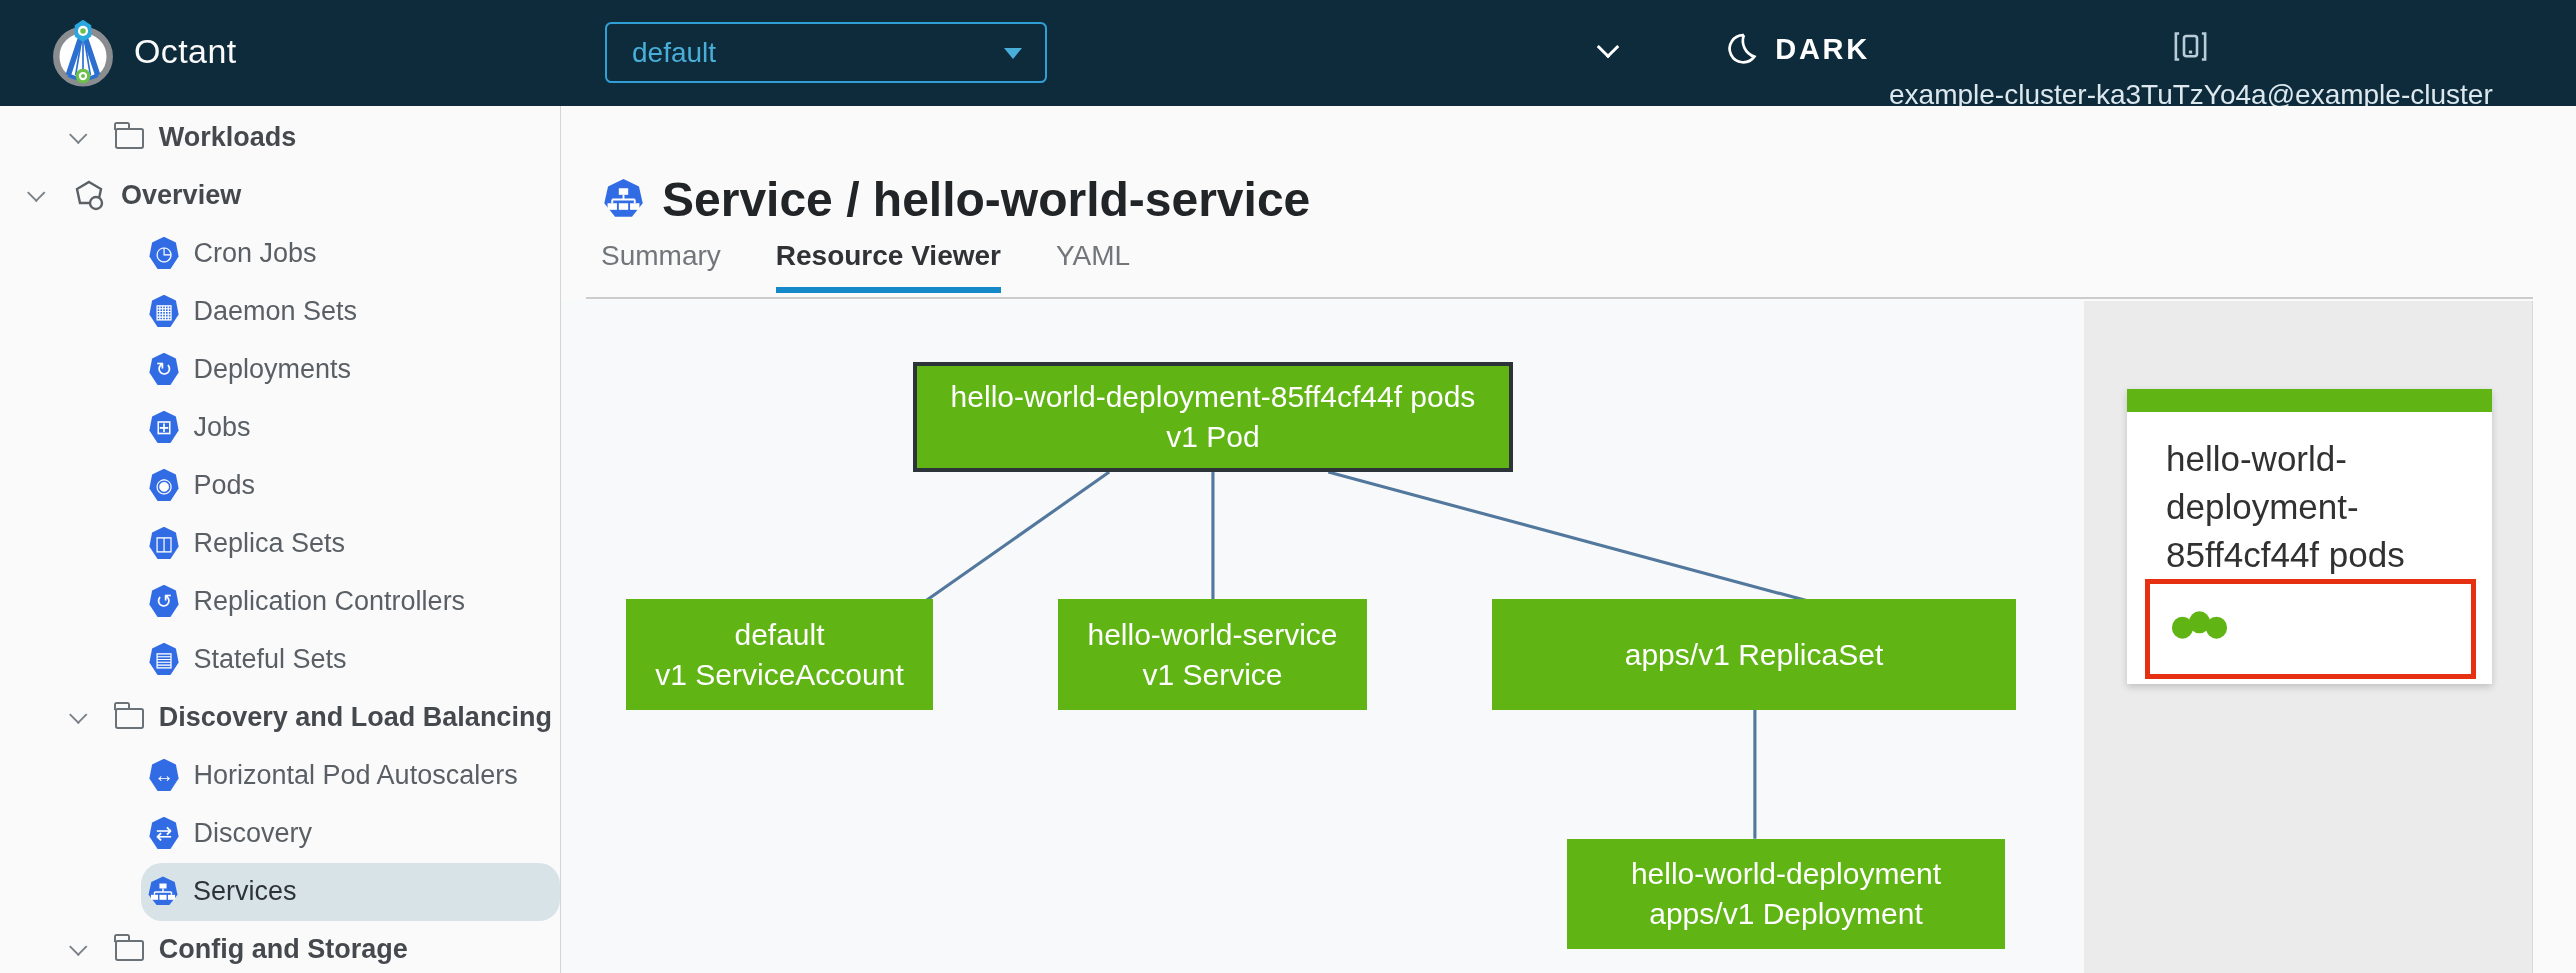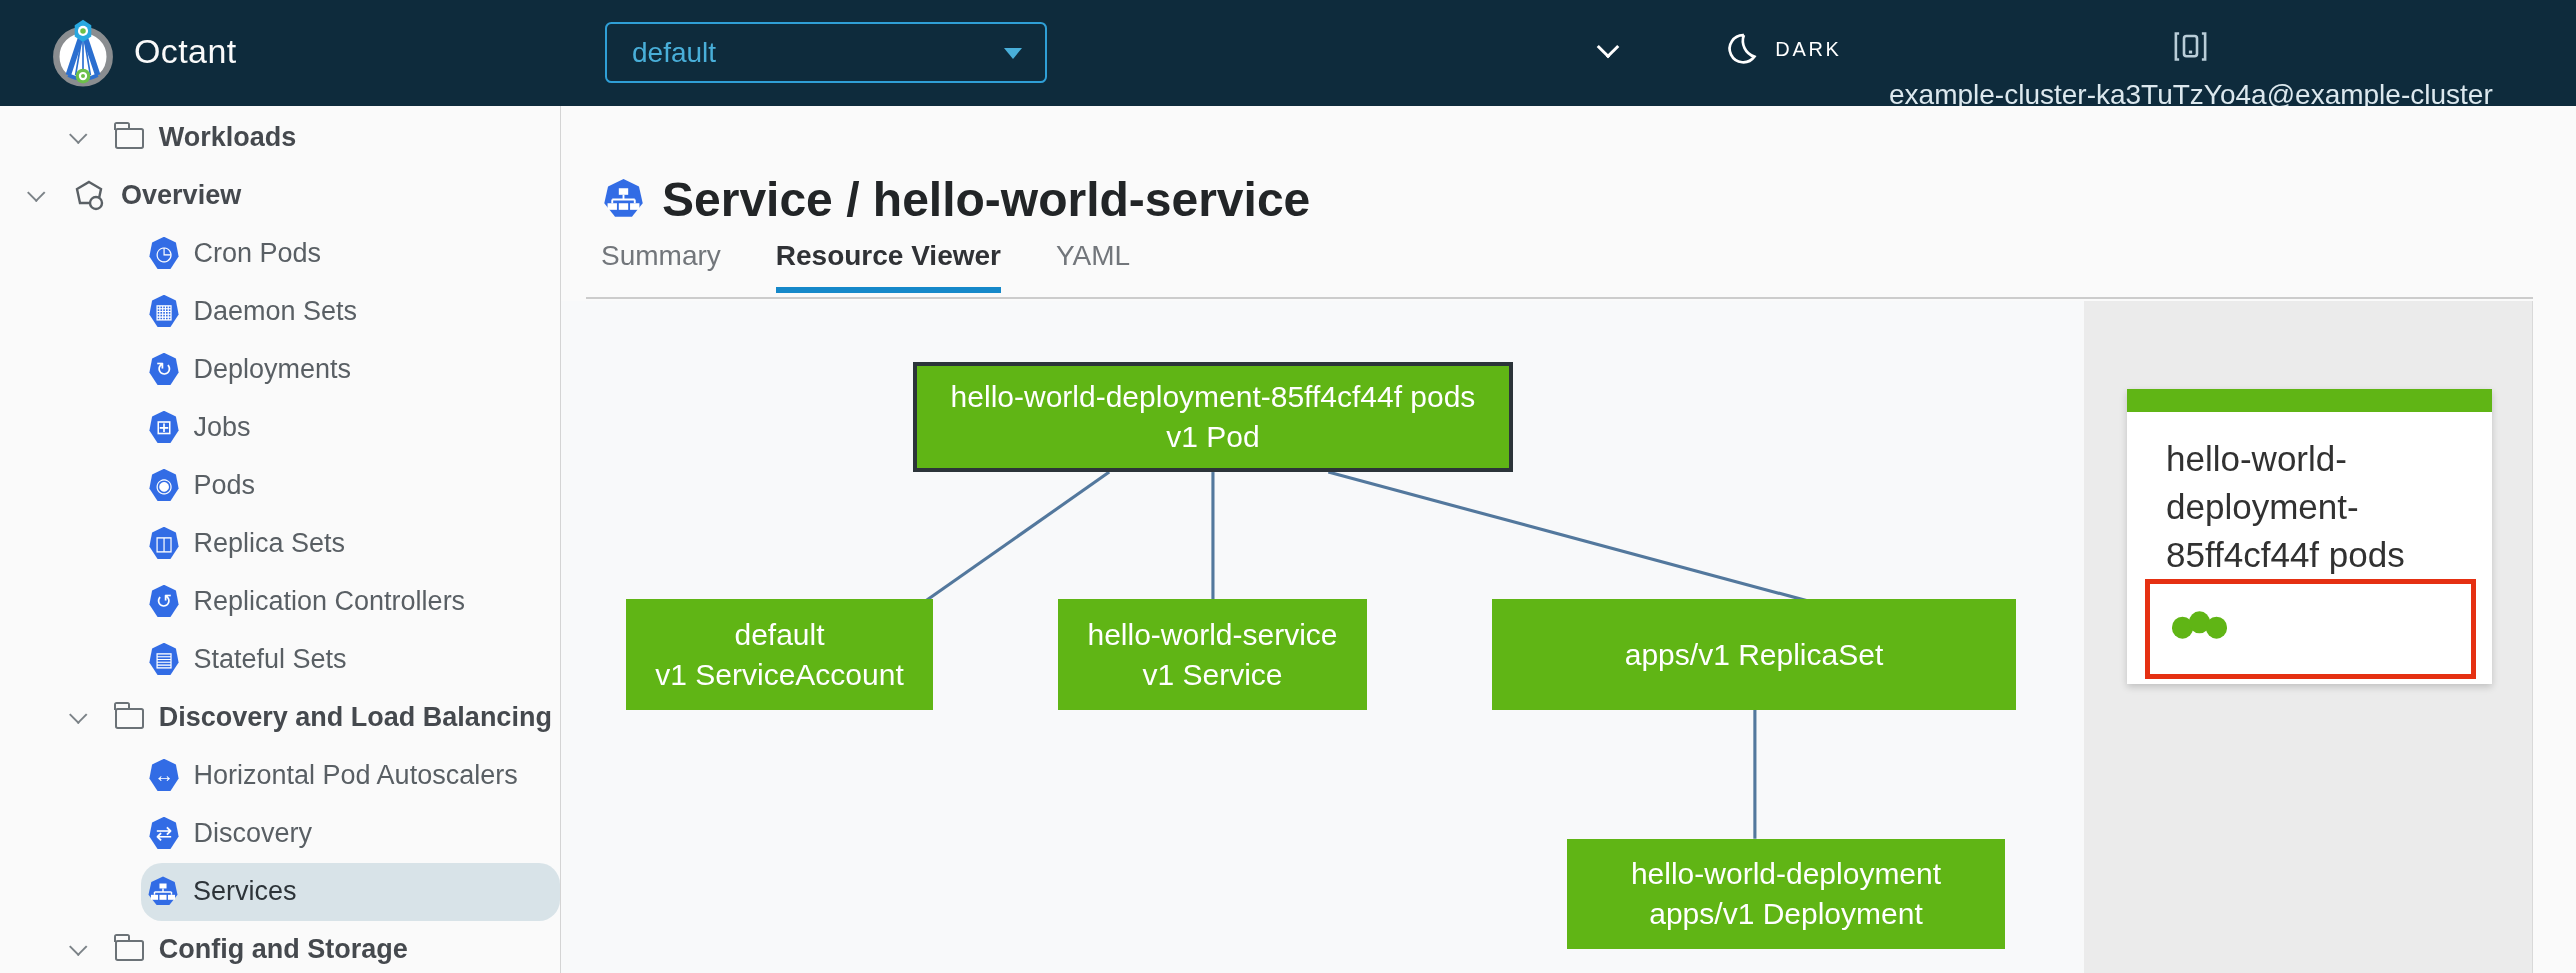--- a/index.html
+++ b/index.html
@@ -18,21 +18,21 @@
               border-left:9.8px solid transparent; border-right:9.8px solid transparent; border-top:11.6px solid #49afd9; }
 
   .filter-wrap { position:absolute; left:1084px; top:25px; width:537px; height:59px; }
   .filter-input { width:100%; height:50px; background:transparent; border:none; outline:none;
                   border-bottom:1.8px solid #b3c3cb; font-size:28px; color:#e8eef2; font-family:"Liberation Sans",sans-serif; }
   .filter-input::placeholder { color:#8d9ba3; opacity:1; }
   .filter-chev { position:absolute; right:5.4px; top:14.3px; width:16px; height:16px;
                  border-right:3.1px solid #ffffff; border-bottom:3.1px solid #ffffff; transform:rotate(45deg); }
 
   .theme-toggle { position:absolute; left:1723px; top:30px; display:flex; align-items:center; gap:14.3px; cursor:pointer; }
-  .theme-label { color:#ffffff; font-size:20px; font-weight:400; letter-spacing:2.7px; }
+  .theme-label { color:#ffffff; font-size:29px; font-weight:700; letter-spacing:2.7px; }
 
   .cluster { position:absolute; left:1889px; top:27px; display:flex; align-items:center; gap:12.5px; cursor:pointer;flex-direction:column; }
   .cluster-name { color:#dce8ee; font-size:28px; }
   .cluster-chev { width:11.6px; height:11.6px; border-right:2.7px solid #cfdde5; border-bottom:2.7px solid #cfdde5;
                   transform:rotate(45deg) translateY(-3.6px); margin-left:3.6px; }
 
   
   .sidebar { position:absolute; left:0; top:106px; width:561px; height:867px; background:#fafafa;
              border-right:1.3px solid #d4d4d4; padding-top:2.7px; }
   .side-row { height:58px; display:flex; align-items:center; cursor:pointer; color:#595f64; font-size:27px; }
@@ -148,21 +148,21 @@
       <path d="M18 4 L30 11 L27 25 H9 L6 11 Z" fill="none" stroke="#5a6065" stroke-width="2.4"></path>
       <circle cx="25" cy="25" r="6" fill="#fafafa" stroke="#5a6065" stroke-width="2.4"></circle>
     </svg>
     <span class="side-label">Overview</span>
   </div>
 
   <div class="side-row leaf">
     <span class="badge">
         <span>◷</span>
       </span>
-    <span class="side-label lbl-gap">Cron Pods</span>
+    <span class="side-label lbl-gap">Cron Jobs</span>
   </div>
 
   <div class="side-row leaf">
     <span class="badge">
         <span>▦</span>
       </span>
     <span class="side-label lbl-gap">Daemon Sets</span>
   </div>
 
   <div class="side-row leaf">

